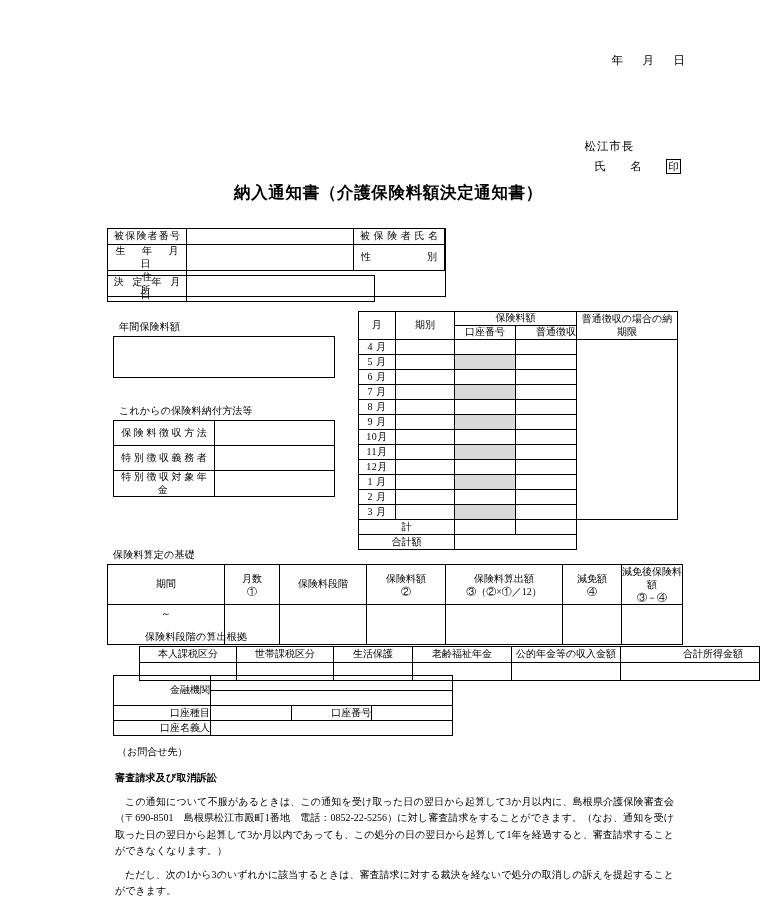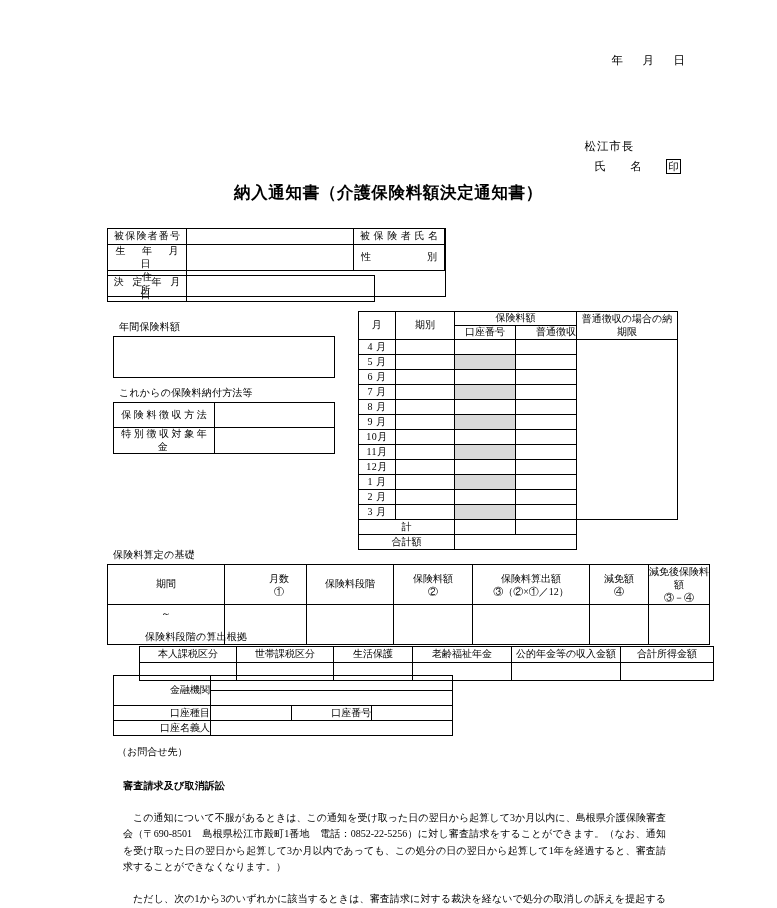--- a/index.html
+++ b/index.html
@@ -109,42 +109,42 @@
   #decision-table td { height: 15px; }
 
   #annual-block { top: 320px; left: 113px; width: 222px; }
   #annual-amount-box {
     width: 222px;
     height: 42px;
     border: 1px solid #000;
     box-sizing: border-box;
   }
 
-  #method-block { top: 386px; left: 113px; width: 222px; }
+  #method-block { top: 404px; left: 113px; width: 222px; }
   #method-table { width: 222px; }
   #method-table td { height: 24px; margin-left: 33px; }
   #method-table td.mlabel { width: 100px; letter-spacing: 0.26em; text-indent: 0.26em; }
 
   #monthly-block { top: 311px; left: 358px; width: 320px; }
   #monthly-table { width: 320px; }
   #monthly-table td { height: 14px; }
   #monthly-table td.mon { width: 36px; letter-spacing: 0.05em; }
   #monthly-table td.term { width: 58px; }
   #monthly-table td.sp { width: 63px; }
   #monthly-table td.ord { width: 63px; text-align: right; }
   #monthly-table td.due { width: 100px; }
   #monthly-table td.shaded { background: #d9d9d9; }
   #monthly-table td.hdr-sub { height: 13px; }
 
   #basis-block { top: 548px; left: 107px; width: 568px; }
   #basis-table { width: 568px; }
   #basis-table td.h { height: 28px; }
   #basis-table td.v { height: 36px; }
   #basis-table .c1 { width: 116px; }
-  #basis-table .c2 { width: 54px; padding-left: 27px; }
+  #basis-table .c2 { width: 54px; }
   #basis-table .c3 { width: 86px; }
   #basis-table .c4 { width: 78px; }
   #basis-table .c5 { width: 116px; }
   #basis-table .c6 { width: 58px; }
   #basis-table .c7 { width: 60px; }
   .two-line { display: block; line-height: 1.3; }
 
   #stage-block { top: 630px; left: 107px; width: 568px; margin-left: 32px; }
   #stage-table { width: 568px; }
   #stage-table td.h { height: 15px; }
@@ -166,21 +166,21 @@
   
   #legal {
     top: 762px;
     left: 107px;
     width: 575px;
     font-size: 10px;
     line-height: 1.62;
   }
   #legal .heading { font-weight: bold; letter-spacing: 0.02em; }
   #legal p {
-    margin: 16px;
+    margin: 8px;
     text-align: justify;
     text-justify: inter-character;
   }
   #legal p.indent { text-indent: 1em; }
   #legal .item {
     display: flex;
     margin: 0;
   }
   #legal .item .num {
     width: 22px;
@@ -266,20 +266,24 @@
 
   <div class="block" id="method-block">
     <div class="caption">これからの保険料納付方法等</div>
     <table id="method-table">
       <tbody>
           <tr>
         <td class="mlabel">保険料徴収方法</td>
         <td></td>
       </tr>
       <tr>
+        <td class="mlabel">特別徴収義務者</td>
+        <td></td>
+      </tr>
+      <tr>
         <td class="mlabel">特別徴収対象年金</td>
         <td></td>
       </tr>
     </tbody>
       </table>
   </div>
 
   <div class="block" id="monthly-block">
     <table id="monthly-table">
       <tbody>
@@ -429,21 +433,21 @@
   <div class="block" id="stage-block">
     <div class="caption">保険料段階の算出根拠</div>
     <table id="stage-table">
       <tbody>
           <tr id="stage-header-row">
             <td class="h" style="width: 96px;">本人課税区分</td>
             <td class="h" style="width: 96px;">世帯課税区分</td>
             <td class="h" style="width: 78px;">生活保護</td>
             <td class="h" style="width: 98px;">老齢福祉年金</td>
             <td class="h" style="width: 108px;">公的年金等の収入金額</td>
-            <td class="h" style="width: 92px;">合計所得金額</td>
+            <td class="h" style="width: 92px; padding-left: 46px;">合計所得金額</td>
           </tr>
       <tr id="stage-value-row">
             <td class="v"></td>
             <td class="v"></td>
             <td class="v"></td>
             <td class="v"></td>
             <td class="v"></td>
             <td class="v"></td>
           </tr>
     </tbody>

